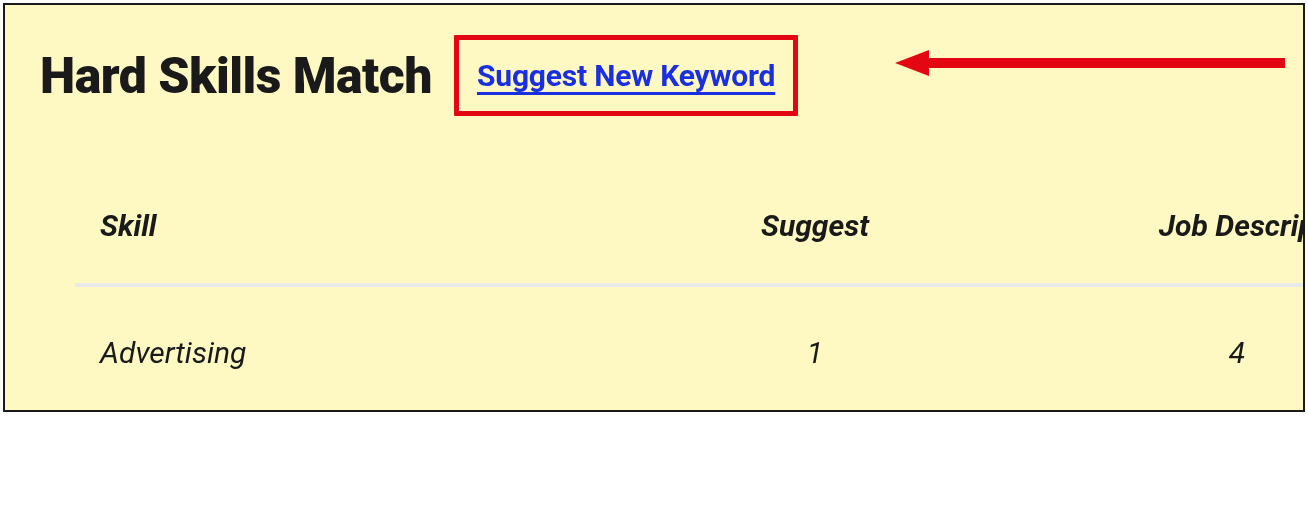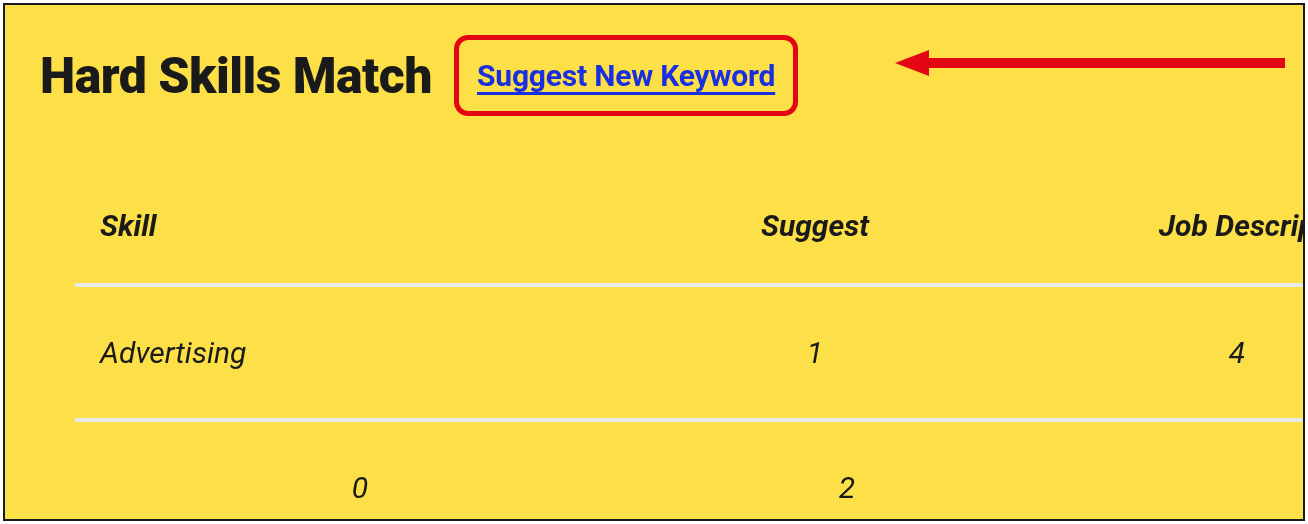--- a/index.html
+++ b/index.html
@@ -10,23 +10,23 @@
     body {
       font-family: -apple-system, BlinkMacSystemFont, 'Segoe UI', Roboto, Helvetica, Arial, sans-serif;
       background: #fff;
       width: 1308px;
       height: 524px;
       position: relative;
     }
     .panel {
       border: 2px solid #1a1a1a;
       width: 1302px;
-      height: 518px;
+      height: 409px;
       margin: 3px;
-      background: #fde047;
+      background: #fef9c3;
       padding: 0;
       overflow: hidden;
     }
     .header-row {
       display: flex;
       align-items: center;
       padding: 30px 0 0 35px;
       gap: 22px;
     }
     .title {
@@ -34,21 +34,21 @@
       font-weight: 900;
       color: #1a1a1a;
       letter-spacing: -0.5px;
       line-height: 1;
     }
     .suggest-box {
       border: 5px solid #e30613;
       padding: 18px 18px;
       display: inline-flex;
       align-items: center;
-      border-radius: 14px;
+      border-radius: 1px;
     }
     .suggest-link {
       color: #1a2fe0;
       font-size: 30px;
       font-weight: 700;
       text-decoration: underline;
       text-underline-offset: 6px;
       text-decoration-thickness: 3px;
       letter-spacing: -0.2px;
       cursor: pointer;

